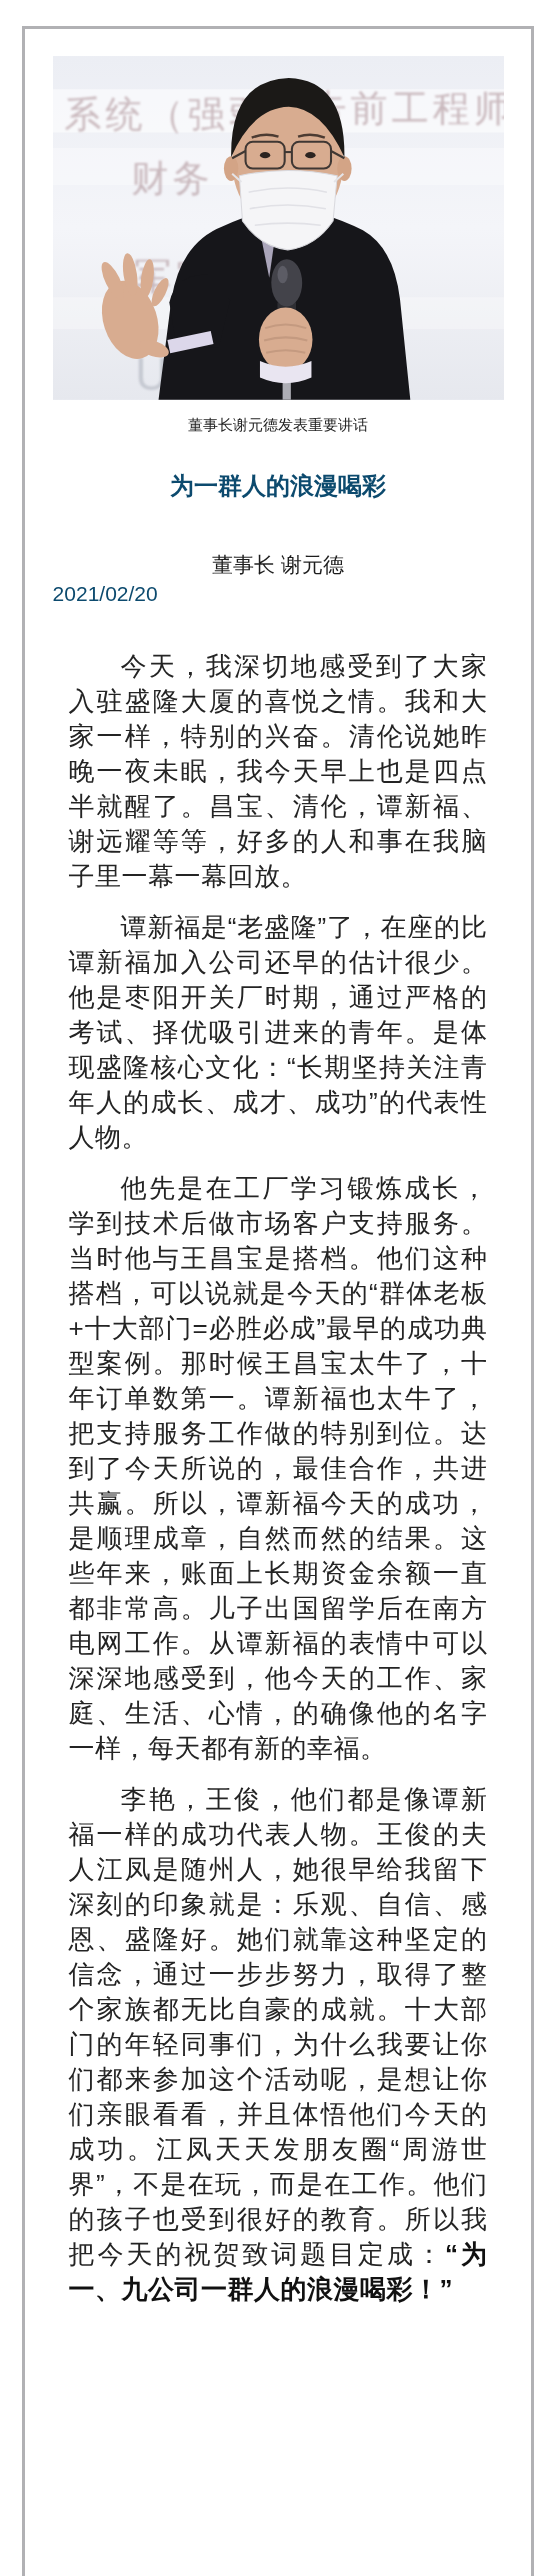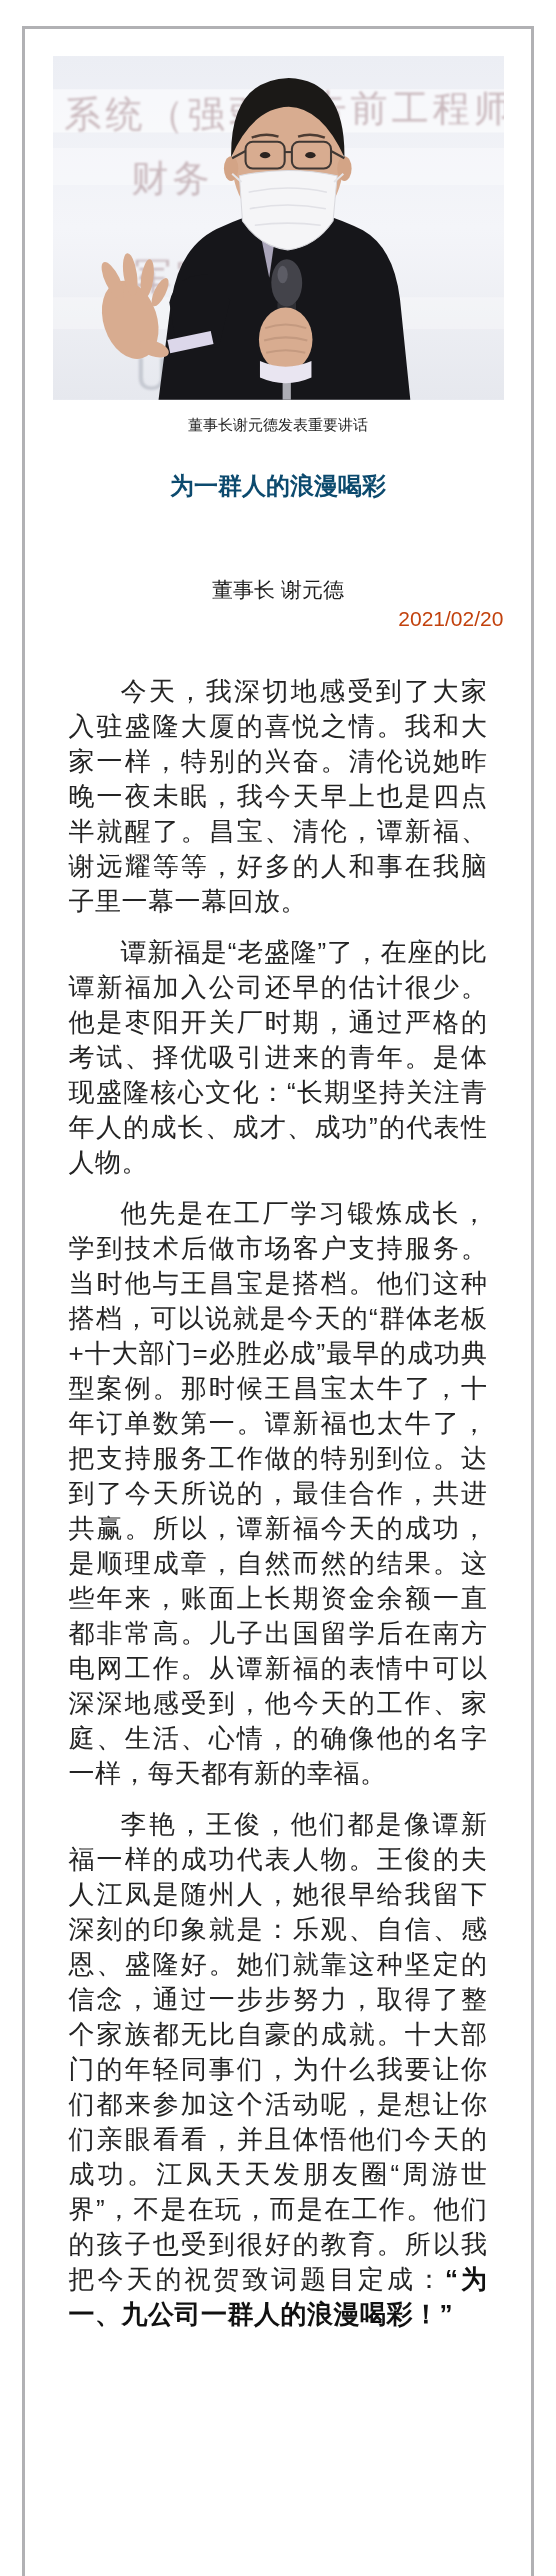--- a/index.html
+++ b/index.html
@@ -40,25 +40,25 @@
     line-height:1.4;
   }
   .title-block{margin-top:33px;text-align:center;}
   .article-title{
     font-size:24px;font-weight:bold;color:#0c4a6e;line-height:36px;
   }
   .article-subtitle{
     font-size:24px;font-weight:bold;color:#111;line-height:36px;
   }
   .byline{
-    margin-top:71px;text-align:center;
+    margin-top:46px;text-align:center;
     font-size:21px;color:#1d1d1d;line-height:29px;
   }
   .date-line{
-    text-align:right;font-size:21px;color:#c2410c;line-height:29px;
+    text-align:left;font-size:21px;color:#0c4a6e;line-height:29px;
   }
 
   
   .body-text{margin-top:41px;}
   .para{
     font-size:26px;
     line-height:35px;
     letter-spacing:0.5px;
     text-align:justify;
     text-indent:2em;

